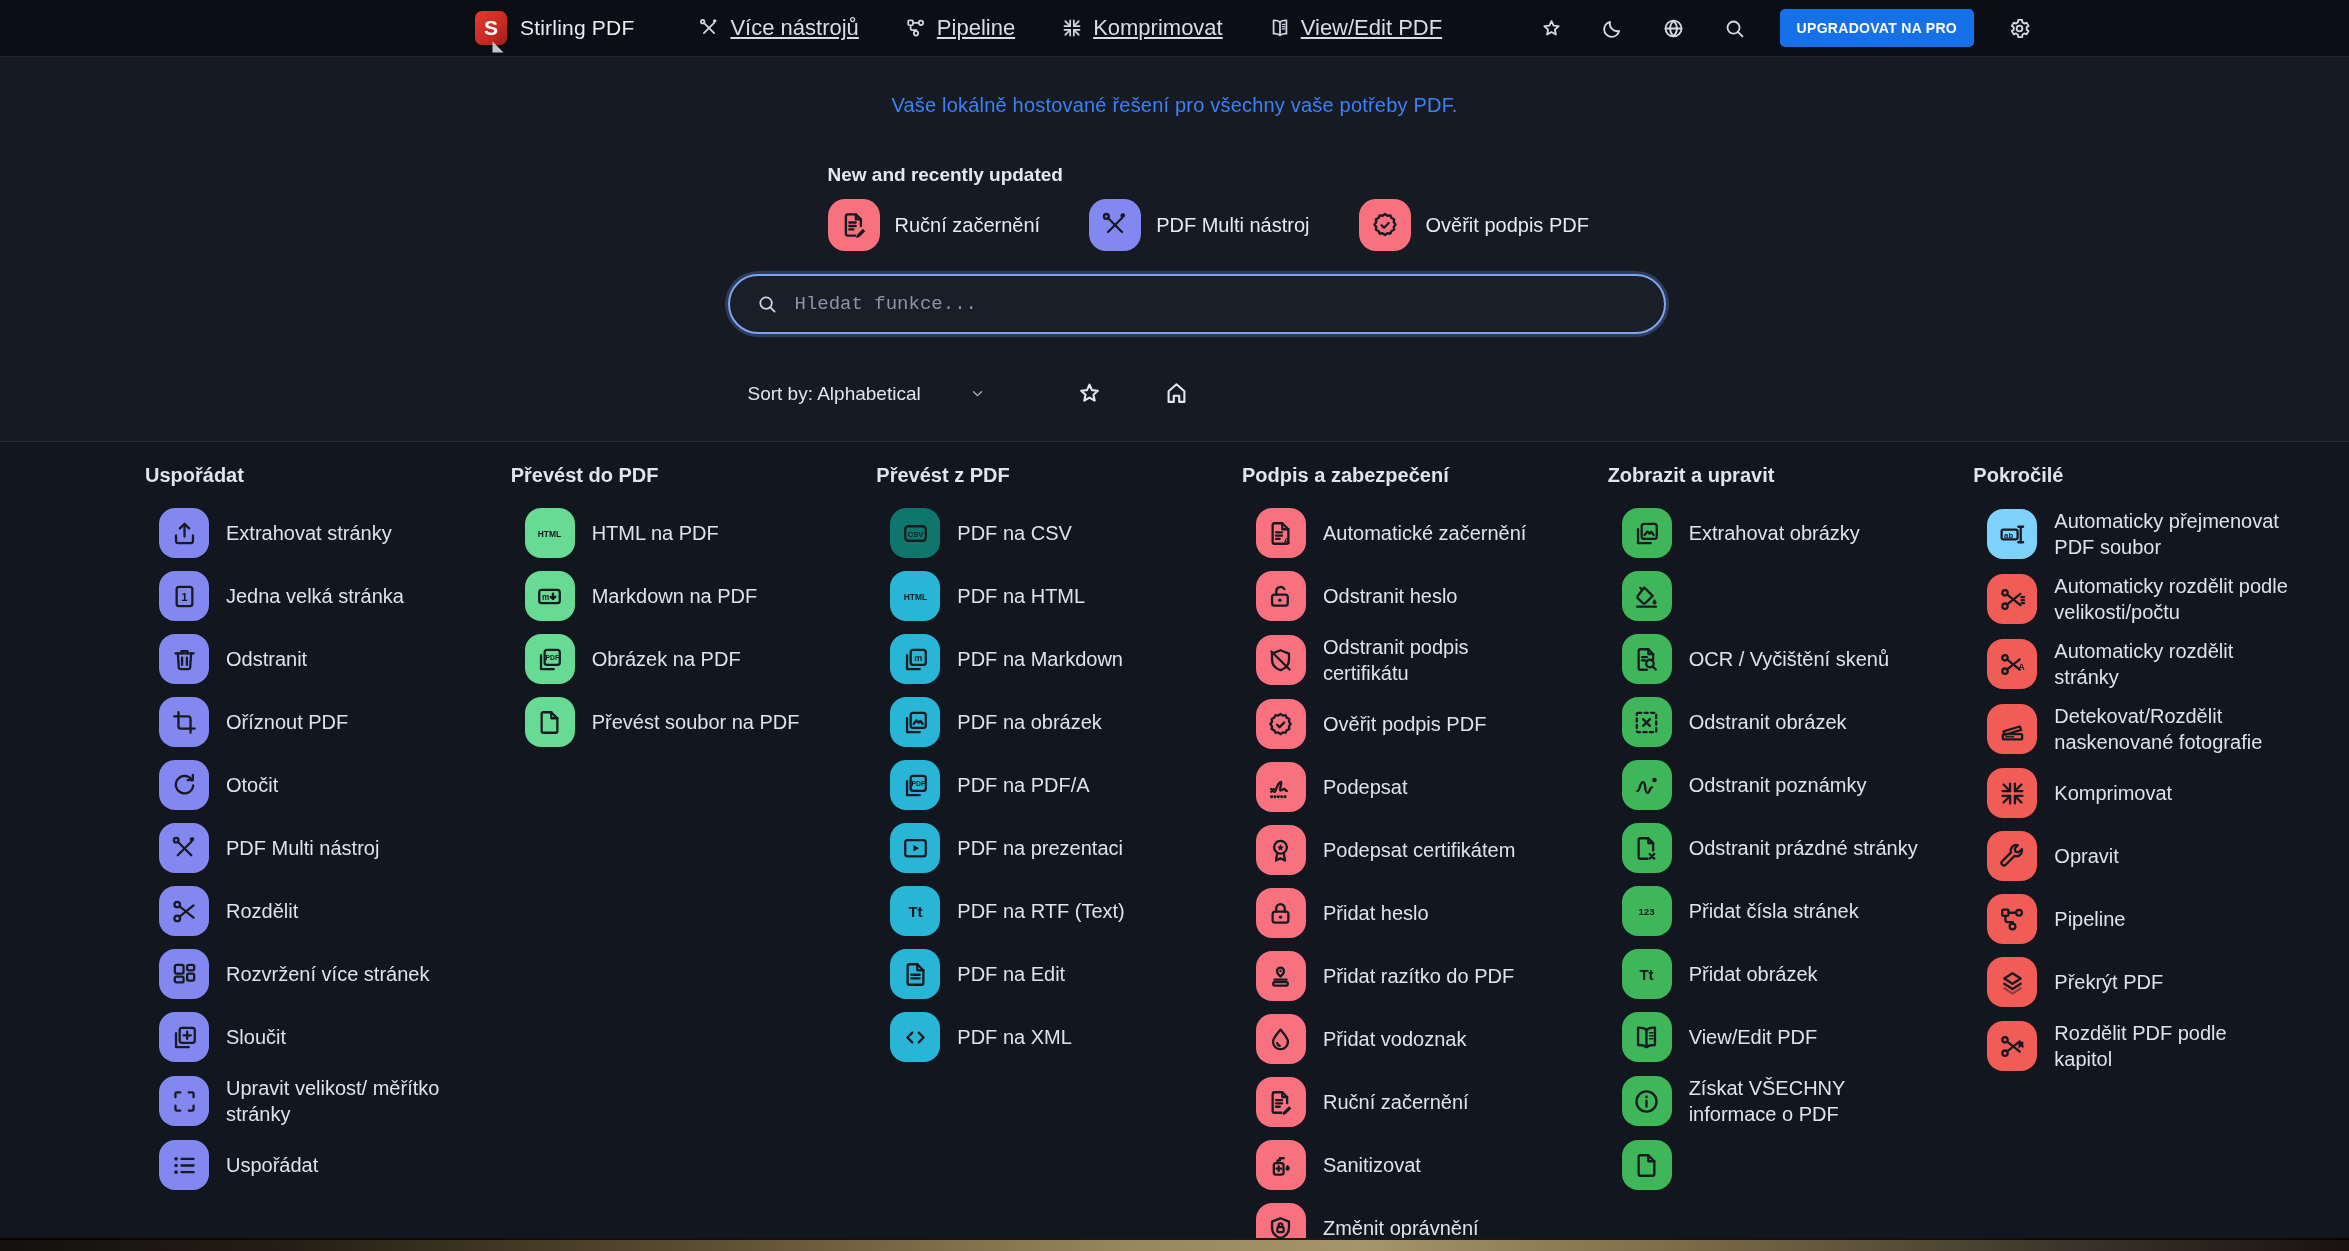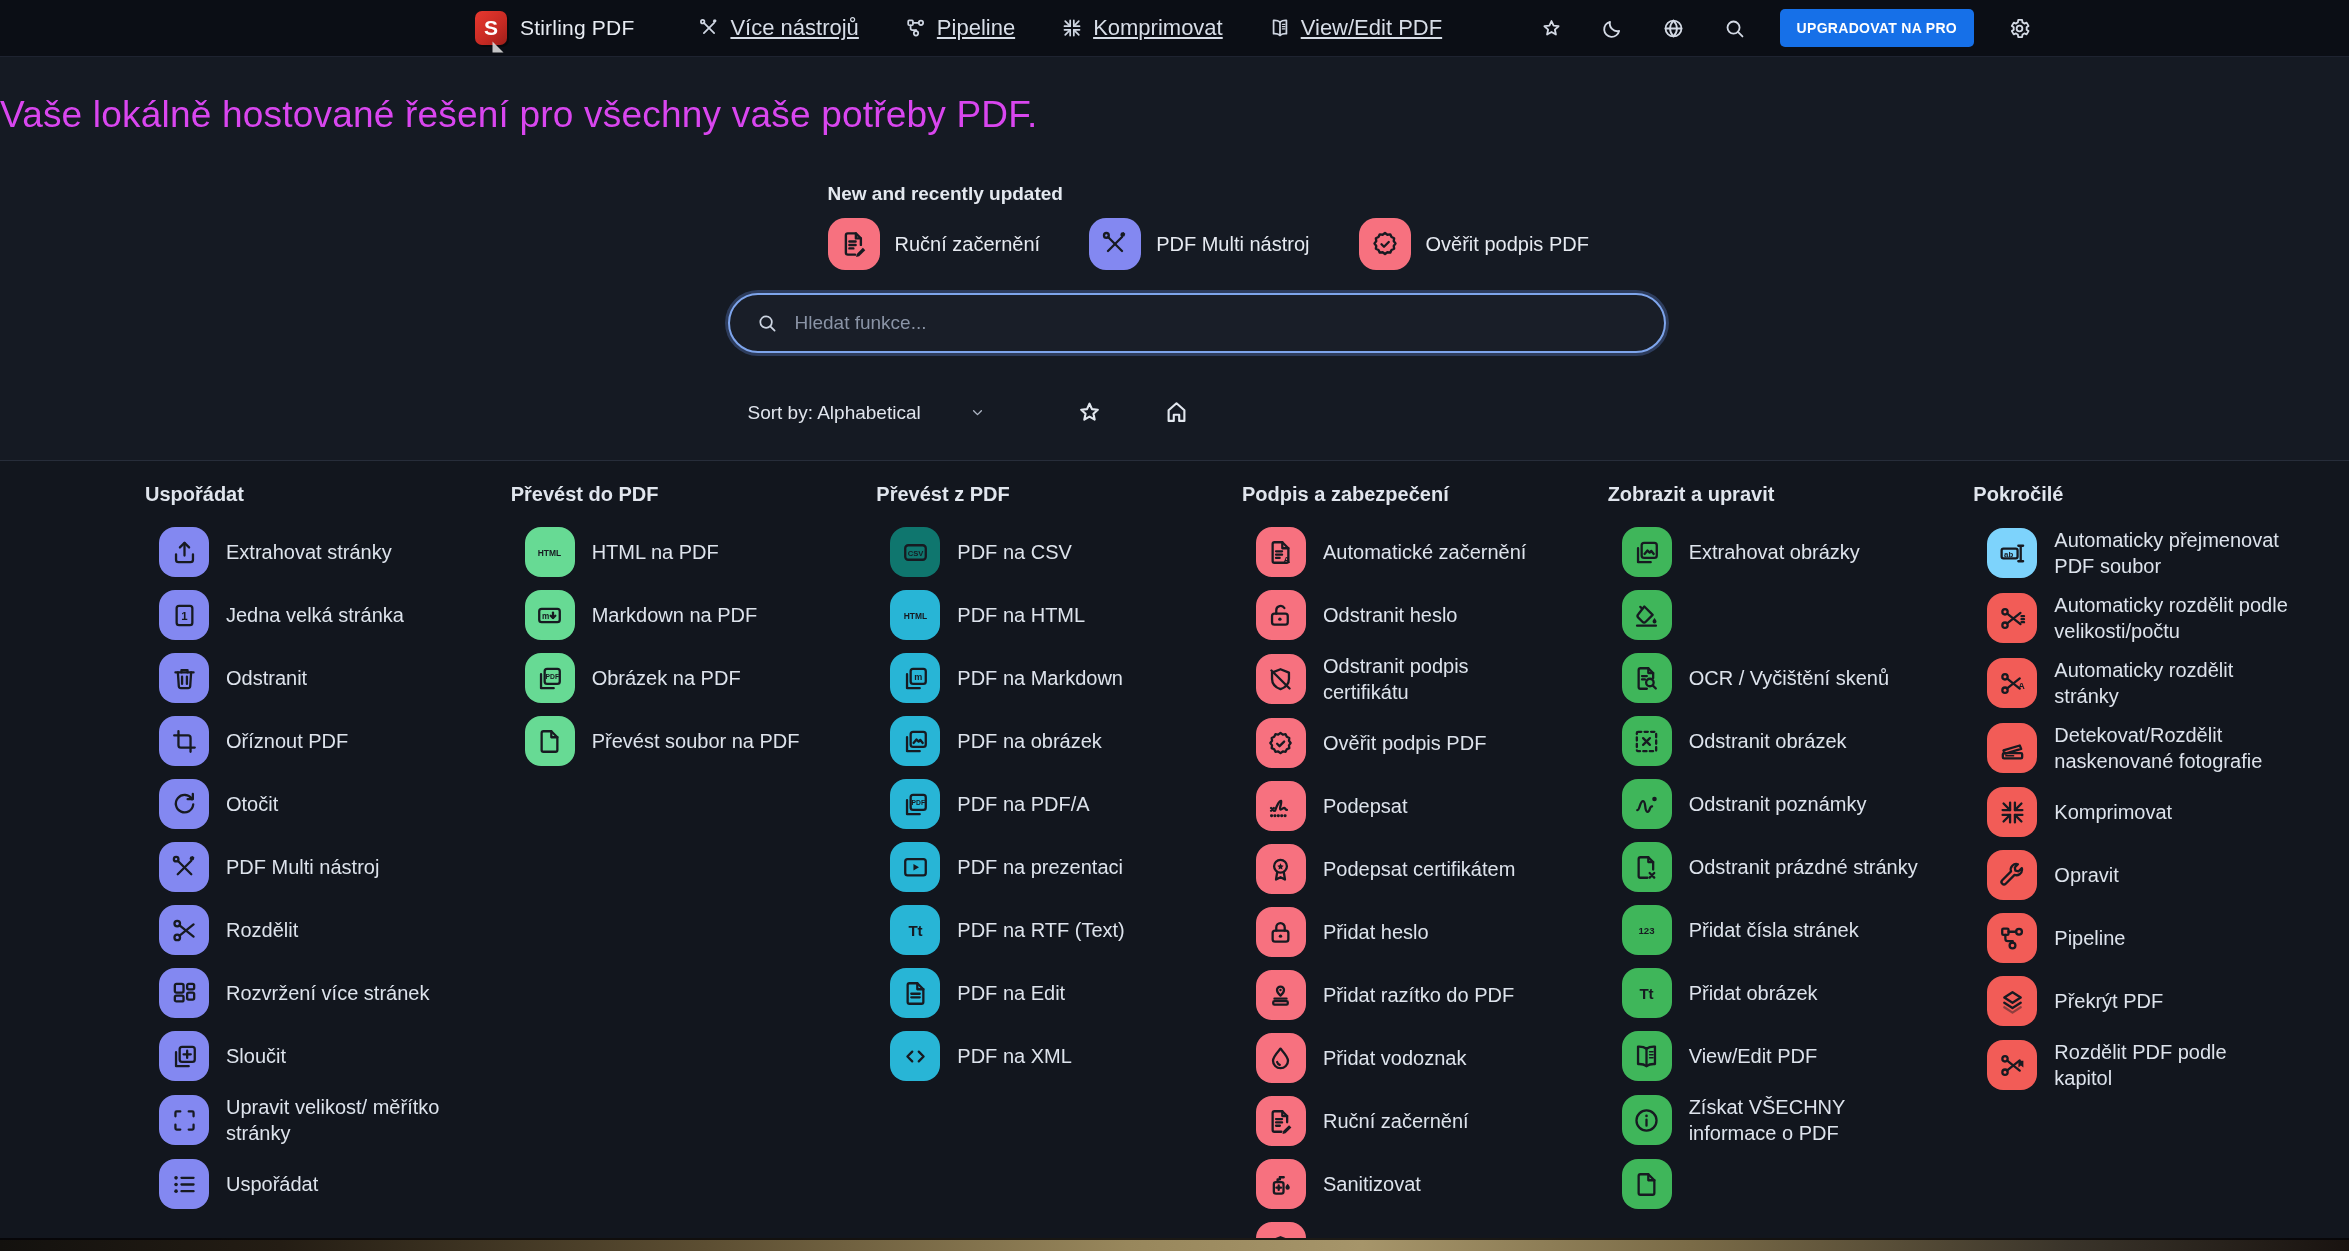--- a/index.html
+++ b/index.html
@@ -46,22 +46,22 @@
   .icon-btn svg { width:23px; height:23px; }
   .upgrade {
     background:#1670e8; color:#fff; border:none; border-radius:5px;
     font-family:inherit; font-weight:bold; font-size:14px; letter-spacing:.3px;
     padding:11px 17px; cursor:pointer;
   }
 
   
   .hero { background:#151a23; }
   .hero h1 {
-    margin-top:37px; text-align:left; font-size:37px; font-weight:400;
-    color:#d946ef; letter-spacing:.2px;
+    margin-top:37px; text-align:center; font-size:20px; font-weight:400;
+    color:#3b82f6; letter-spacing:.2px;
   }
   .hero-inner { width:938px; margin:0 auto; transform:translateX(22px); }
   .featured-label { margin:47px 0 0 100px; font-size:19px; font-weight:bold; color:#e4e9f0; }
   .featured-row { display:flex; gap:49px; margin:13px 0 0 100px; align-items:center; }
   .pill { display:flex; align-items:center; gap:15px; cursor:pointer; }
   .tile {
     width:52px; height:52px; border-radius:17px; color:#171a21;
     display:grid; place-items:center; flex:none;
   }
   .pill .tile svg { width:30px; height:30px; }
@@ -70,21 +70,21 @@
   .searchbar {
     margin-top:23px; height:60px; border-radius:30px;
     background:#191e28; border:2px solid #7ea5ec;
     box-shadow:0 0 0 3px rgba(95,135,215,.32);
     display:flex; align-items:center; padding:0 26px; gap:17px; cursor:text;
   }
   .searchbar .sicon { color:#cdd5e2; }
   .searchbar .sicon svg { width:22px; height:22px; }
   .searchbar input {
     flex:1; background:transparent; border:none; outline:none;
-    font-family:Liberation Sans, sans-serif; font-size:19px; color:#dfe5ee;
+    font-family:Liberation Mono, monospace; font-size:19px; color:#dfe5ee;
   }
   .searchbar input::placeholder { color:#8a94a6; }
 
   .sort-row { display:flex; align-items:center; margin:42px 0 0 20px; }
   .sort-select { display:flex; align-items:center; cursor:pointer; }
   .sort-select .slabel { font-size:19px; color:#e0e5ed; }
   .sort-select .chev { color:#aeb6c4; margin-left:48px; }
   .sort-select .chev svg { width:17px; height:17px; }
   .sort-row .icon-btn { color:#e2e7ee; }
   .sort-row .icon-btn svg { width:27px; height:27px; }

